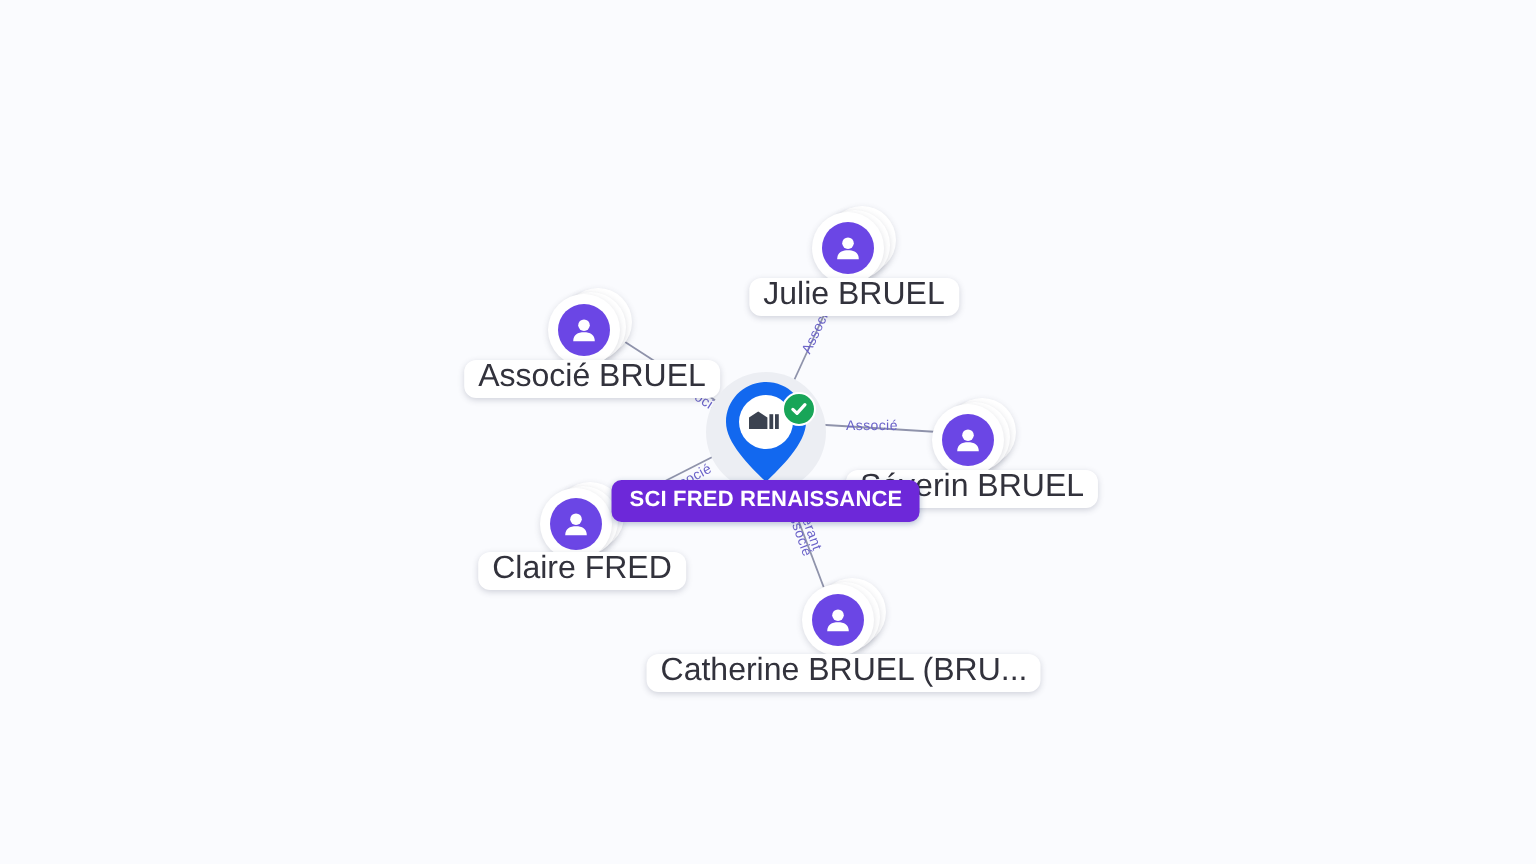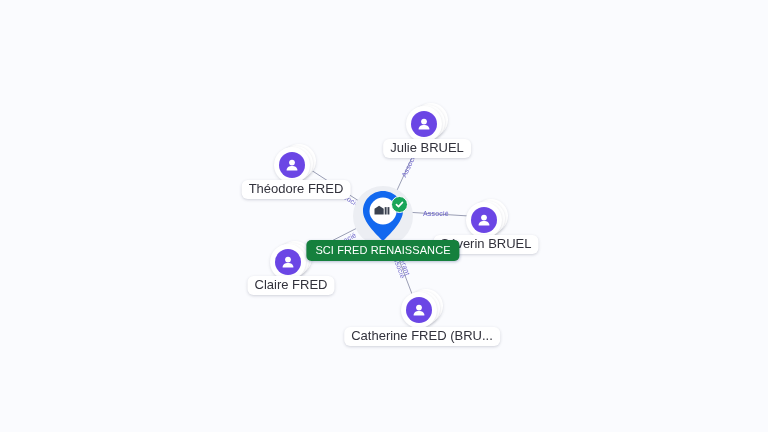--- a/index.html
+++ b/index.html
@@ -58,21 +58,21 @@
     justify-content: center;
   }
   .avatar-disc svg { display: block; }
 
   .node-label {
     position: absolute;
     transform: translateX(-50%);
     background: #ffffff;
     border-radius: 6px;
     padding: 3px 7px 4px 7px;
-    font-size: 13px;
+    font-size: 16px;
     line-height: 12px;
     color: #32323c;
     white-space: nowrap;
     box-shadow: 0 1px 3px rgba(60,64,90,0.22);
   }
 
   
   #company-node {
     position: absolute;
     width: 0; height: 0;
@@ -96,27 +96,27 @@
     border-radius: 50%;
     background: #18a558;
     border: 1.5px solid #ffffff;
     display: flex;
     align-items: center;
     justify-content: center;
   }
   #company-label {
     position: absolute;
     transform: translateX(-50%);
-    background: #15803d;
+    background: #6d28d9;
     color: #ffffff;
     border-radius: 5px;
     padding: 4px 9px 5px 9px;
     font-size: 11px;
     line-height: 12px;
-    font-weight: 400;
+    font-weight: 700;
     white-space: nowrap;
     letter-spacing: 0.1px;
     box-shadow: 0 1px 3px rgba(20,50,110,0.3);
   }
 
   
   .edge-label {
     position: absolute;
     font-size: 7px;
     line-height: 8px;
@@ -176,21 +176,21 @@
           <div class="stack-ring r2"></div>
           <div class="stack-ring r1"></div>
           <div class="avatar-disc">
             <svg width="16" height="16" viewBox="0 0 16 16" xmlns="http://www.w3.org/2000/svg">
               <circle cx="8" cy="5.6" r="2.9" fill="#ffffff"></circle>
               <path d="M2.6 13.6 C2.6 10.3 5.0 9.1 8 9.1 C11 9.1 13.4 10.3 13.4 13.6 Z" fill="#ffffff"></path>
             </svg>
           </div>
         </div>
       </div>
-      <div class="node-label" style="left: 296px; top: 180px;">Théodore FRED</div>
+      <div class="node-label" style="left: 296px; top: 180px;">Associé BRUEL</div>
       <div class="person-node" style="left: 487px; top: 219px;">
         <div class="person-stack">
           <div class="stack-ring r3"></div>
           <div class="stack-ring r2"></div>
           <div class="stack-ring r1"></div>
           <div class="avatar-disc">
             <svg width="16" height="16" viewBox="0 0 16 16" xmlns="http://www.w3.org/2000/svg">
               <circle cx="8" cy="5.6" r="2.9" fill="#ffffff"></circle>
               <path d="M2.6 13.6 C2.6 10.3 5.0 9.1 8 9.1 C11 9.1 13.4 10.3 13.4 13.6 Z" fill="#ffffff"></path>
             </svg>
@@ -218,21 +218,21 @@
           <div class="stack-ring r2"></div>
           <div class="stack-ring r1"></div>
           <div class="avatar-disc">
             <svg width="16" height="16" viewBox="0 0 16 16" xmlns="http://www.w3.org/2000/svg">
               <circle cx="8" cy="5.6" r="2.9" fill="#ffffff"></circle>
               <path d="M2.6 13.6 C2.6 10.3 5.0 9.1 8 9.1 C11 9.1 13.4 10.3 13.4 13.6 Z" fill="#ffffff"></path>
             </svg>
           </div>
         </div>
       </div>
-      <div class="node-label" style="left: 422px; top: 327px;">Catherine FRED (BRU...</div>
+      <div class="node-label" style="left: 422px; top: 327px;">Catherine BRUEL (BRU...</div>
     </div>
 
   <div id="company-node" style="left: 383px; top: 216px;">
     <div class="pin-halo"></div>
     <div class="pin-shape">
       <svg width="42" height="52" viewBox="0 0 42 52" xmlns="http://www.w3.org/2000/svg">
         <path d="M21 1 C10 1 1 10 1 21 C1 32 14 44 21 51 C28 44 41 32 41 21 C41 10 32 1 21 1 Z" fill="#1268ef"></path>
         <circle cx="21" cy="21" r="13.5" fill="#ffffff"></circle>
         <g transform="translate(12.5,14.5)" fill="#3b4250">
           <path d="M0 10 L0 4.2 L4.6 1.2 L9.2 4.2 L9.2 10 Z"></path>

